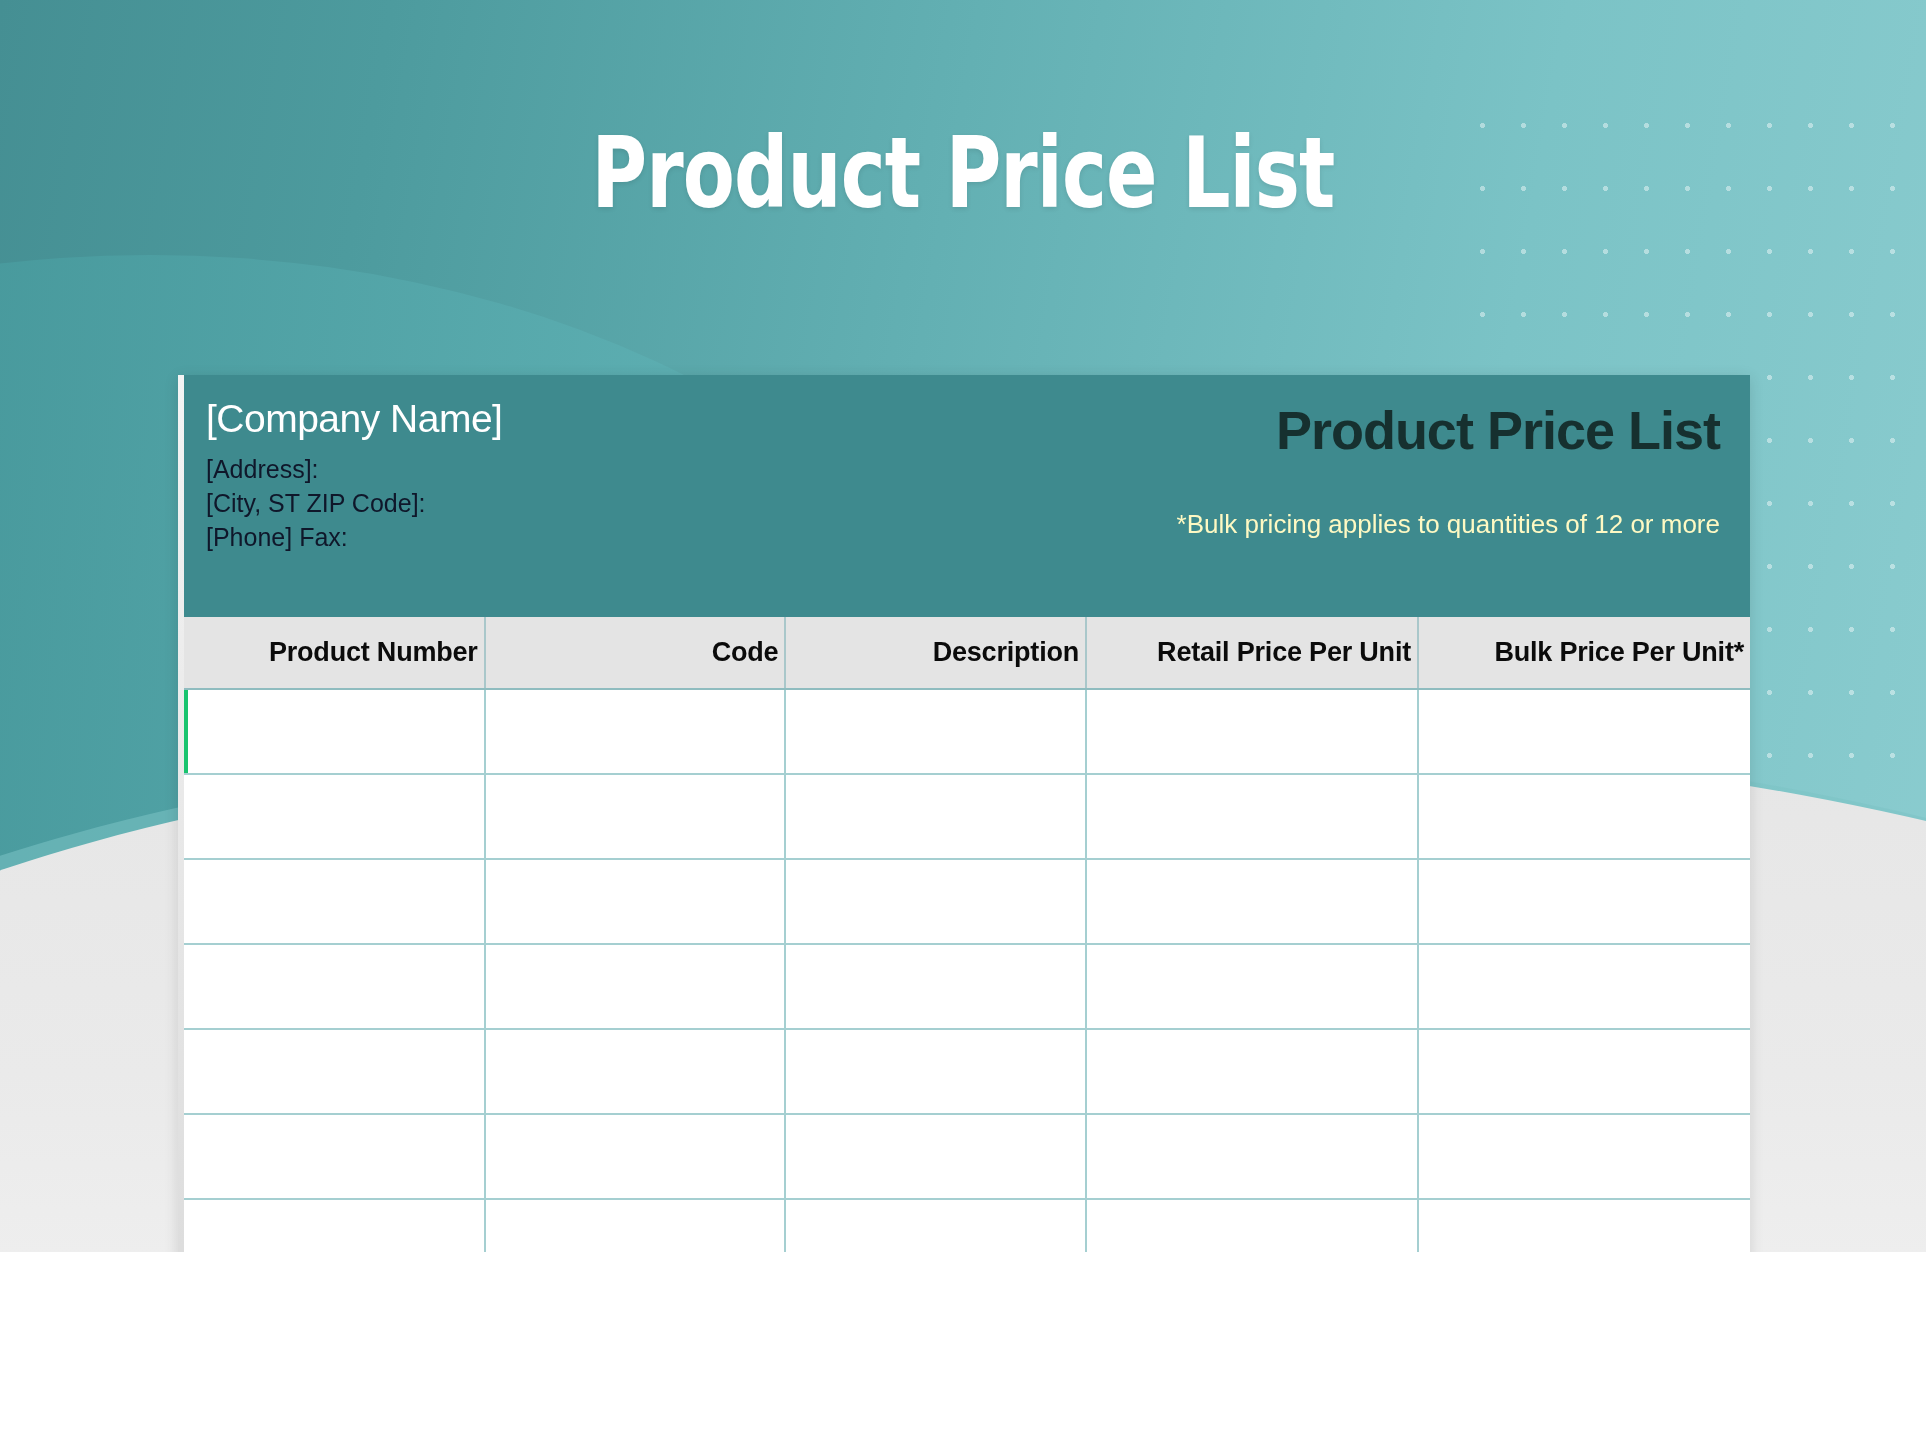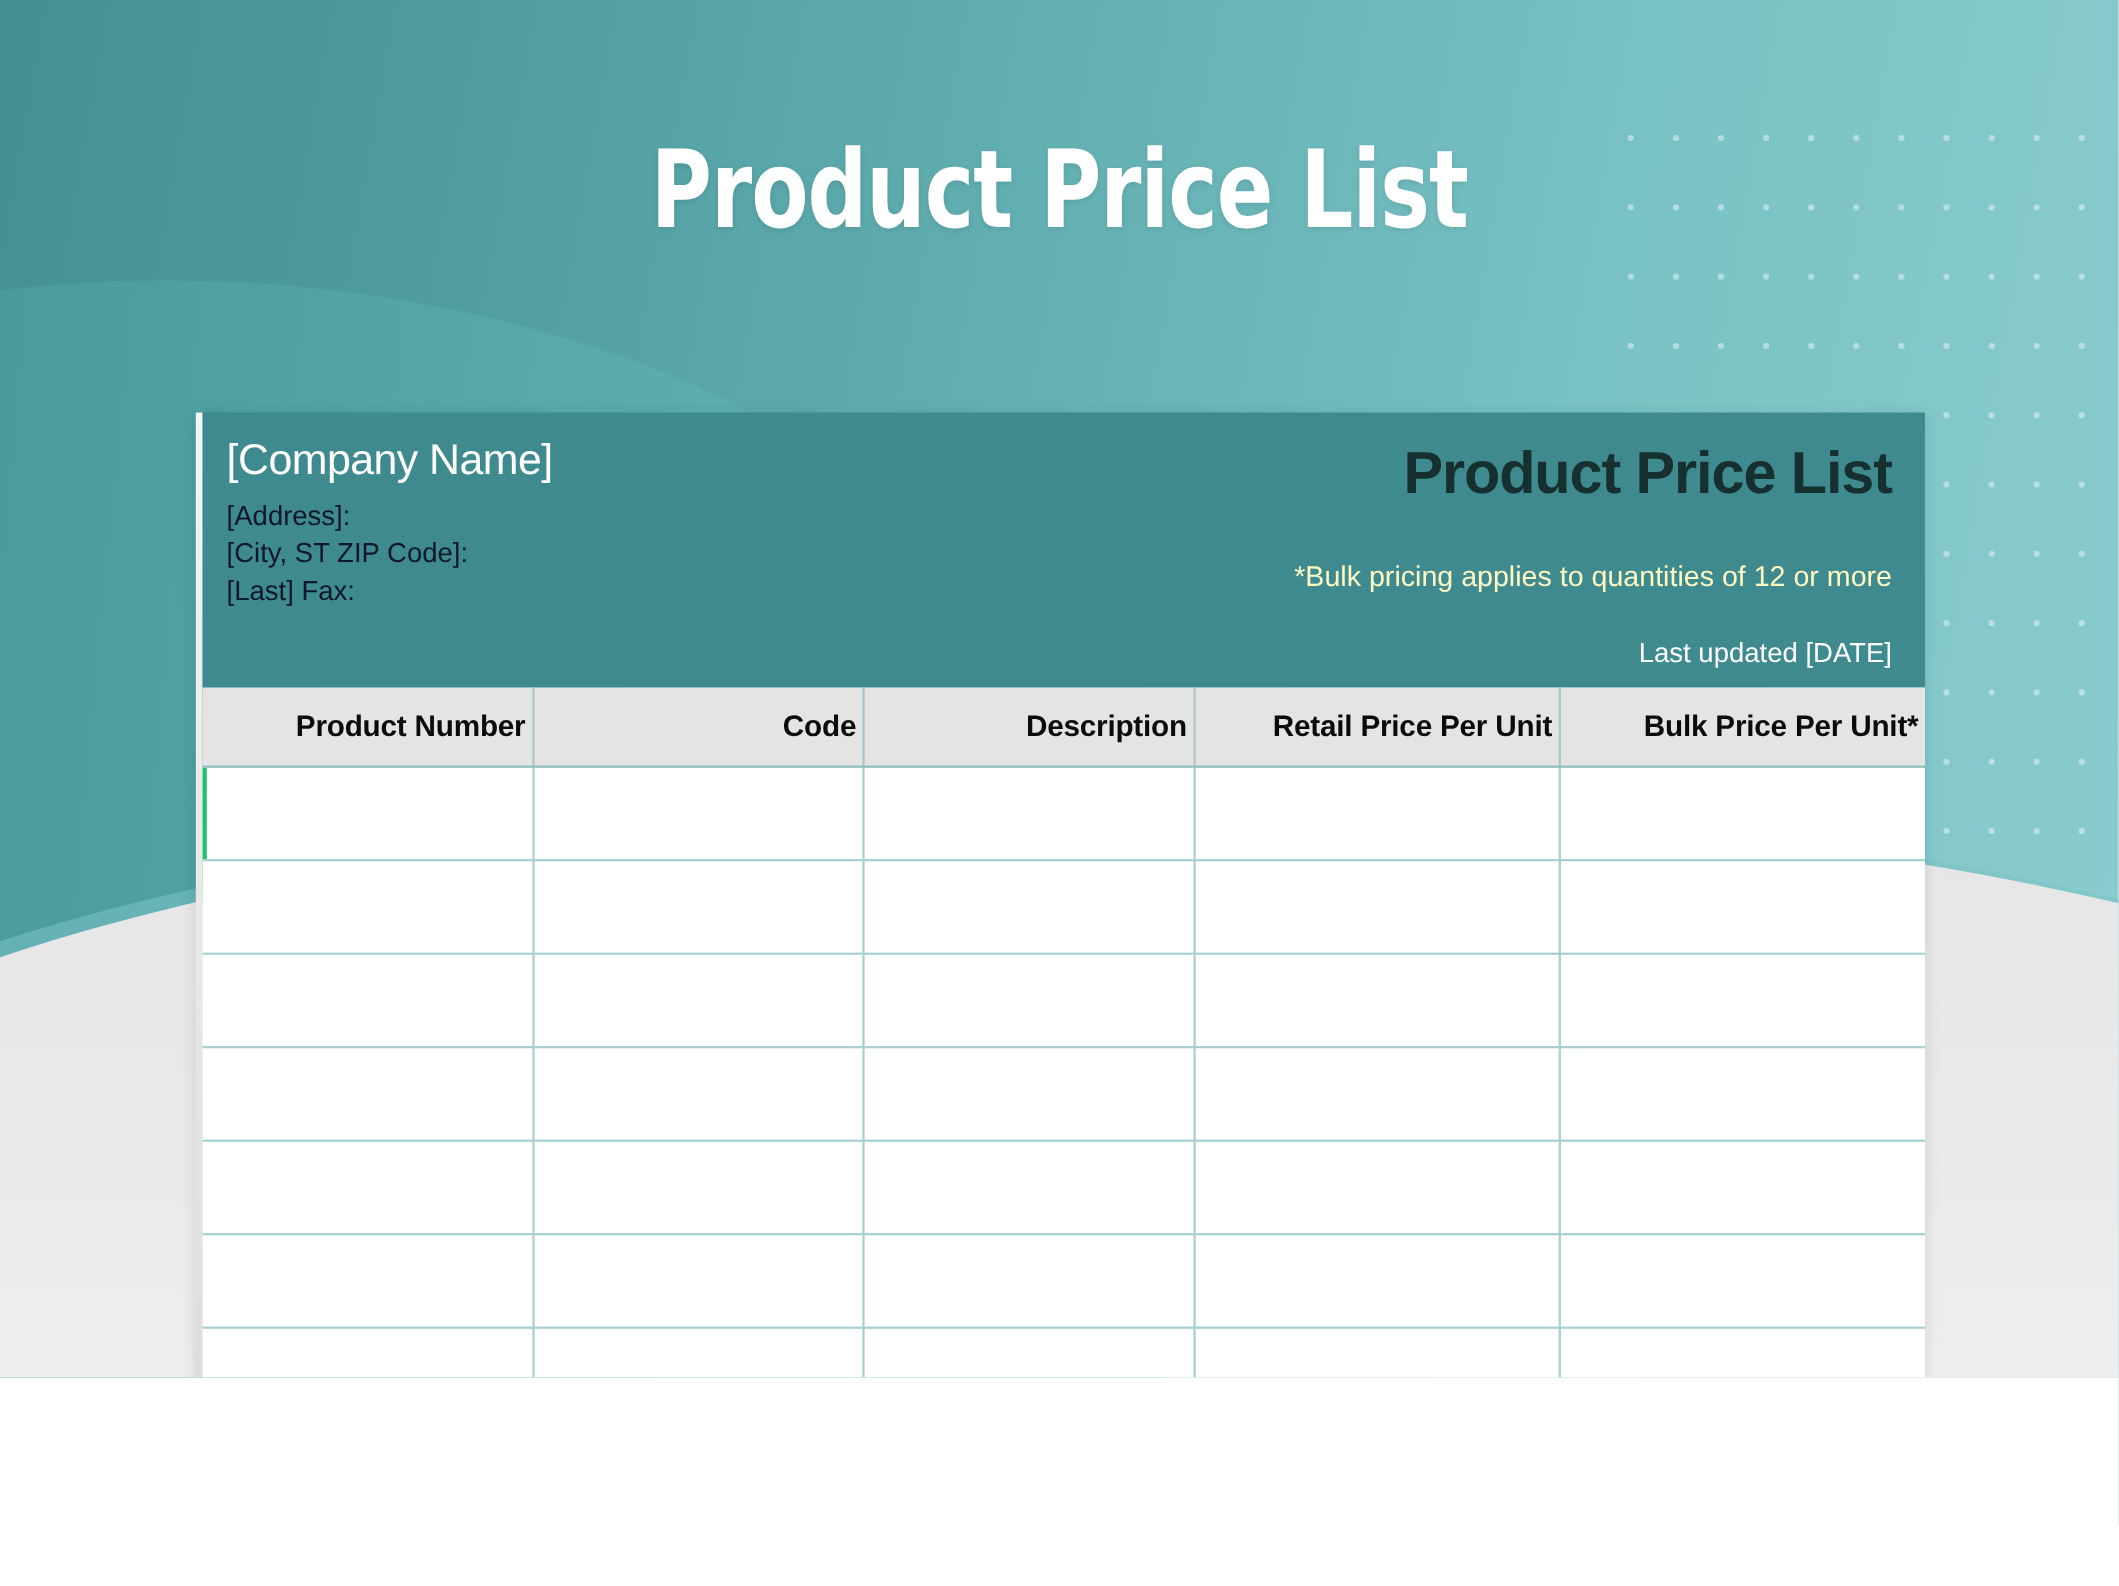--- a/index.html
+++ b/index.html
@@ -190,27 +190,26 @@
     <div class="doc-gutter"></div>
 
     <div class="doc-body">
 
       <div class="doc-header">
 
         <div class="hdr-left">
           <div class="company-name">[Company Name]</div>
           <div class="company-line">[Address]:</div>
           <div class="company-line">[City, ST  ZIP Code]:</div>
-          <div class="company-line">[Last] Fax:</div>
+          <div class="company-line">[Phone] Fax:</div>
         </div>
 
         <div class="hdr-right">
           <div class="doc-title">Product Price List</div>
           <div class="doc-note">*Bulk pricing applies to quantities of 12 or more</div>
-          <div class="doc-updated">Last updated [DATE]</div>
         </div>
 
       </div>
 
       <table class="price-table">
         <colgroup>
           <col class="c1">
             <col class="c2">
             <col class="c3">
             <col class="c4">

